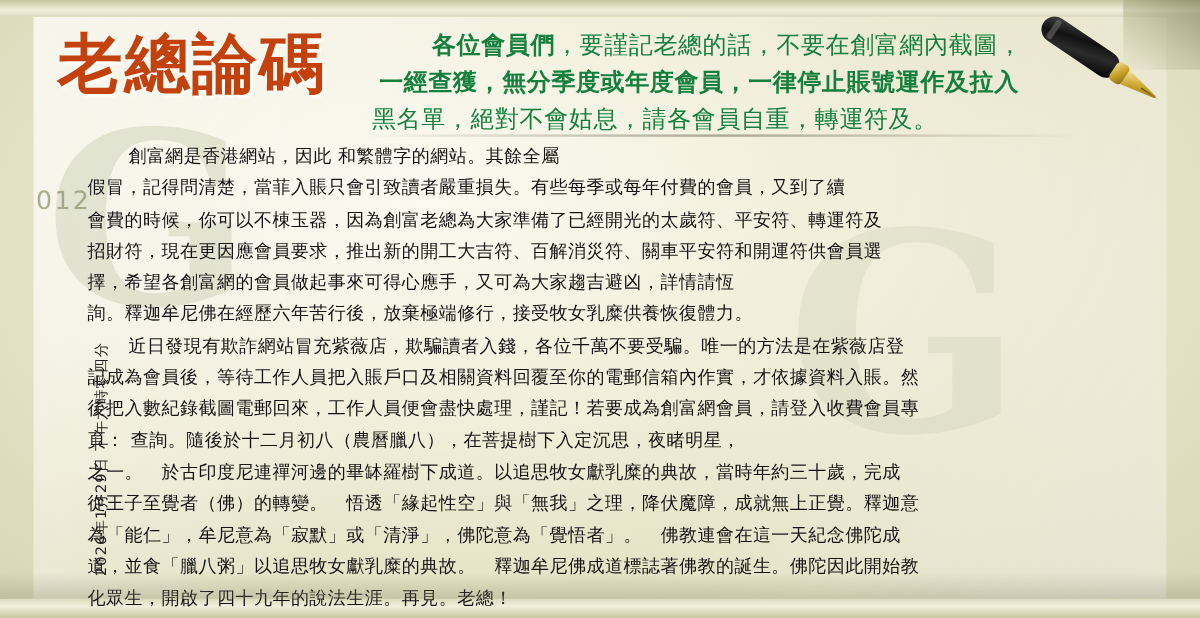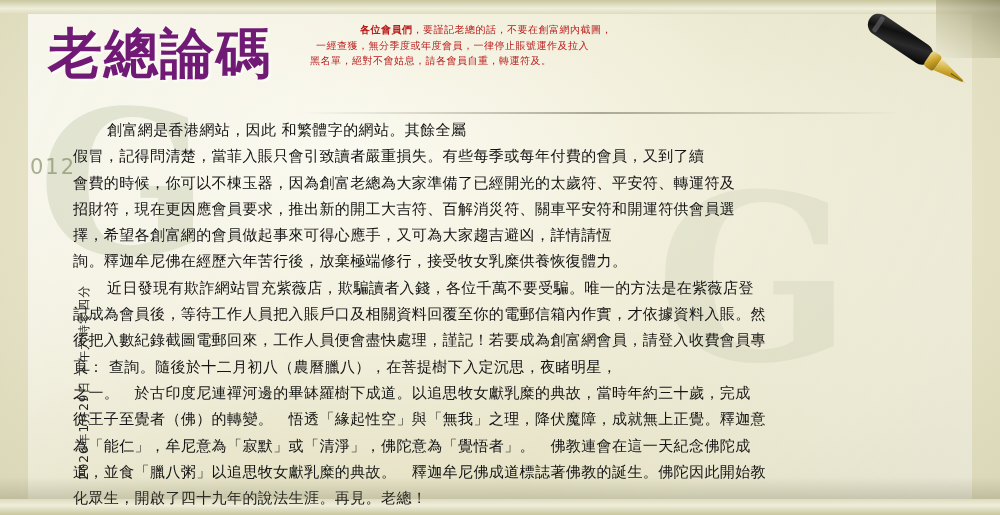--- a/index.html
+++ b/index.html
@@ -79,43 +79,43 @@
     letter-spacing: 2px;
     user-select: none;
   }
   
   .masthead {
     position: absolute;
     left: 48px; top: 18px;
     font-family: "DejaVu Serif", "Liberation Serif", serif;
     font-weight: bold;
     font-size: 54px;
-    color: #701a75;
+    color: #c2410c;
     letter-spacing: 2px;
     text-shadow: 2px 2px 2px rgba(255,255,255,0.85);
     white-space: nowrap;
   }
   
   .pen {
     position: absolute;
     right: 18px; top: 6px;
     width: 130px; height: 96px;
   }
   
   .banner {
     position: absolute;
     left: 300px; top: 22px;
     width: 610px;
-    color: #b91c1c;
-    font-size: 10px;
+    color: #15803d;
+    font-size: 20px;
     line-height: 1.55;
     letter-spacing: 0.5px;
   }
   .banner .l1 { padding-left: 60px; }
-  .banner .l2 { padding-left: 16px; }
+  .banner .l2 { padding-left: 16px; font-weight: bold; }
   .banner .l3 { padding-left: 10px; }
   .banner .hl {
     font-weight: bold;
   }
   .banner-rule {
     position: absolute;
     left: 300px; top: 112px;
     width: 600px; height: 2px;
     background: linear-gradient(90deg, rgba(80,80,60,0.0), rgba(80,80,60,0.45), rgba(80,80,60,0.0));
   }

